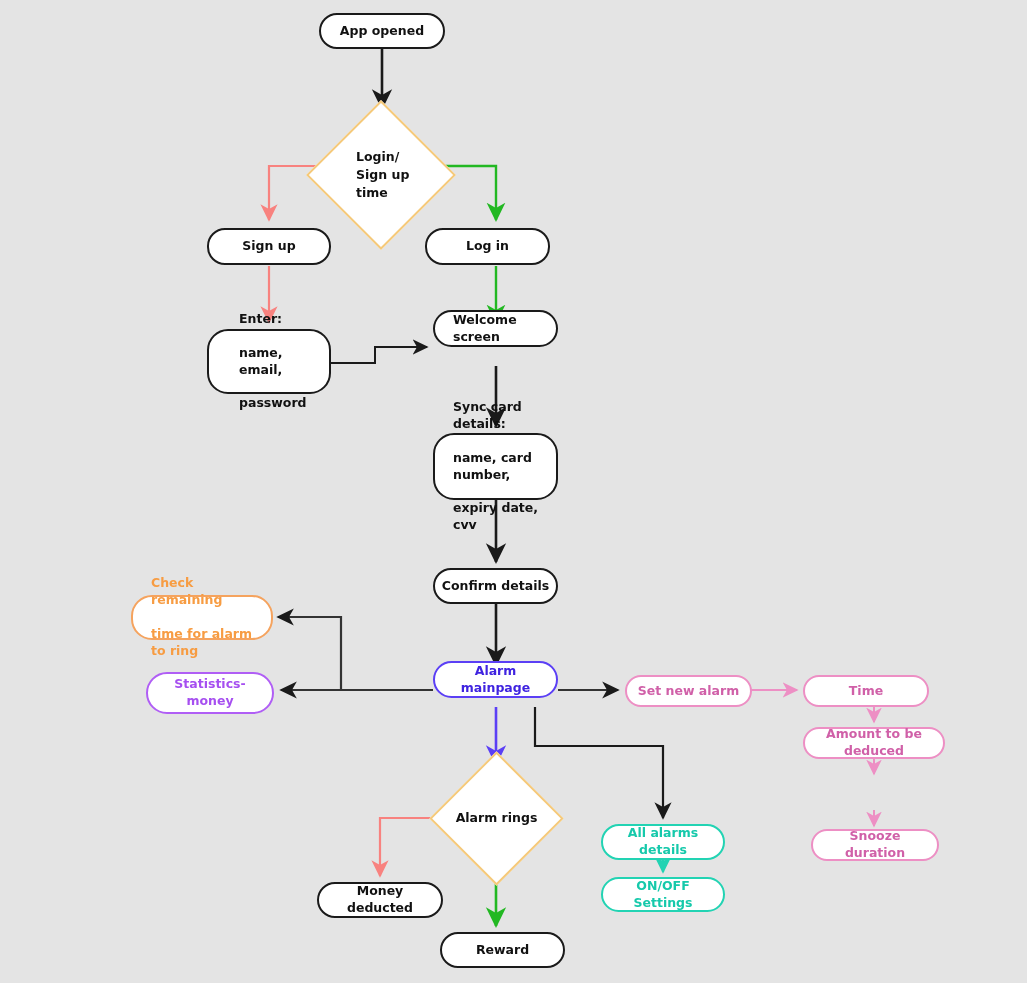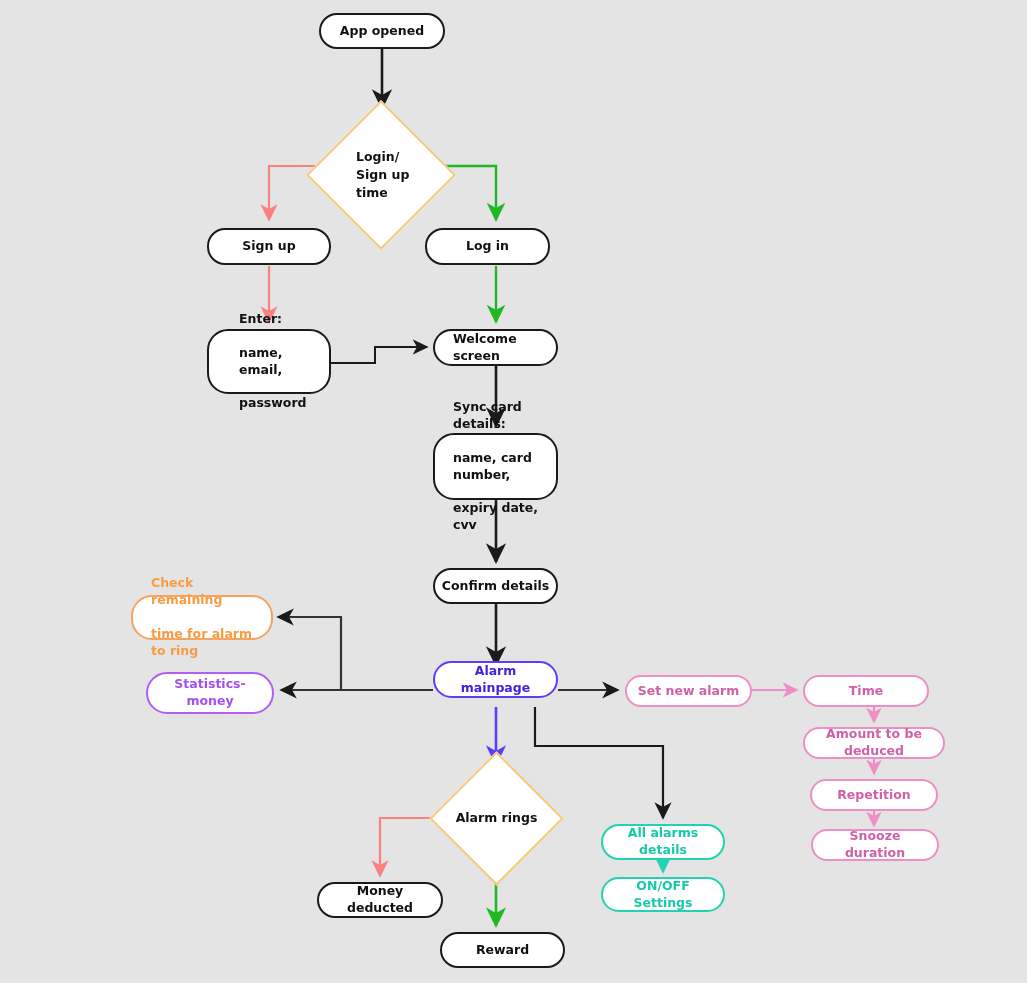--- a/index.html
+++ b/index.html
@@ -116,21 +116,21 @@
   </div>
 
   <div class="node rect-black left" style="left:207px;top:329px;width:124px;height:65px;padding-left:18px;">
     <span>
       <span>Enter:</span><br>
       <span>name, email,</span><br>
       <span>password</span>
     </span>
   </div>
 
-  <div class="node rect-black left" style="left:433px;top:329px;width:125px;height:37px;padding-left:12px;">
+  <div class="node rect-black left" style="left:433px;top:310px;width:125px;height:37px;padding-left:12px;">
     <span>Welcome screen</span>
   </div>
 
   <div class="node rect-black left" style="left:433px;top:433px;width:125px;height:67px;padding-left:6px;">
     <span>
       <span>Sync card details:</span><br>
       <span>name, card number,</span><br>
       <span>expiry date, cvv</span>
     </span>
   </div>
@@ -159,23 +159,20 @@
   </div>
 
   <div class="node rect-pink" style="left:803px;top:675px;width:126px;height:32px;">
     <span>Time</span>
   </div>
 
   <div class="node rect-pink" style="left:803px;top:727px;width:142px;height:32px;">
     <span>Amount to be deduced</span>
   </div>
 
-  <div class="node rect-pink" style="left:810px;top:779px;width:128px;height:32px;">
-    <span>Repetition</span>
-  </div>
 
   <div class="node rect-pink" style="left:811px;top:829px;width:128px;height:32px;">
     <span>Snooze duration</span>
   </div>
 
   <div class="node rect-teal" style="left:601px;top:824px;width:124px;height:36px;">
     <span>All alarms details</span>
   </div>
 
   <div class="node rect-teal" style="left:601px;top:877px;width:124px;height:35px;">

